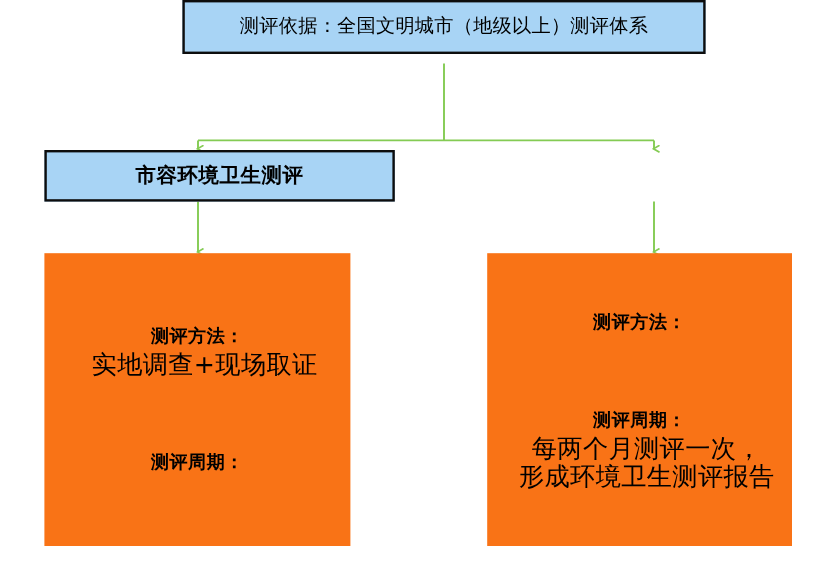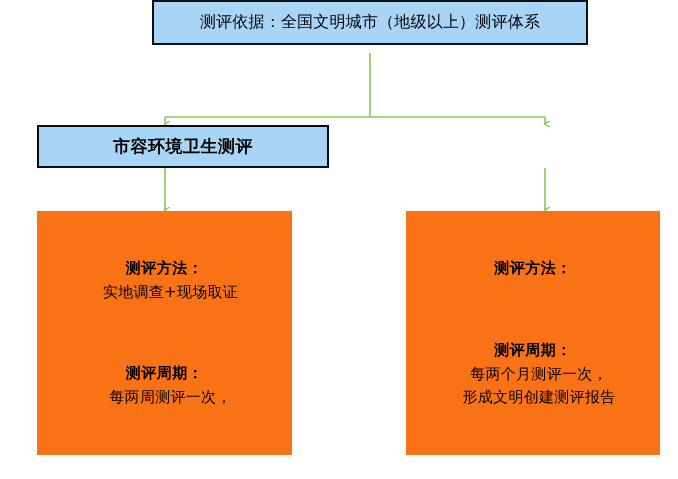--- a/index.html
+++ b/index.html
@@ -87,21 +87,21 @@
     height: 58px;
   }
   .sec-title {
     font-size: 15px;
     font-weight: bold;
     line-height: 22px;
     margin-bottom: 2px;
     letter-spacing: 0.5px;
   }
   .sec-line {
-    font-size: 15px;
+    font-size: 21px;
     font-weight: normal;
     line-height: 23px;
     letter-spacing: 0.3px;
     margin-left: 12px;
   }
   svg.connectors {
     position: absolute;
     left: 0;
     top: 0;
     width: 678px;
@@ -144,29 +144,28 @@
 
 
   <div class="panel panel-left">
     <div class="panel-section">
       <div class="sec-title">测评方法：</div>
       <div class="sec-line">实地调查+现场取证</div>
     </div>
     <div class="section-gap"></div>
     <div class="panel-section">
       <div class="sec-title">测评周期：</div>
-      <div class="sec-line">每两周测评一次，</div>
     </div>
   </div>
 
   <div class="panel panel-right">
     <div class="panel-section">
       <div class="sec-title">测评方法：</div>
     </div>
     <div class="section-gap"></div>
     <div class="panel-section">
       <div class="sec-title">测评周期：</div>
       <div class="sec-line">每两个月测评一次，</div>
-      <div class="sec-line">形成文明创建测评报告</div>
+      <div class="sec-line">形成环境卫生测评报告</div>
     </div>
   </div>
 
 </div>
 
 </body></html>

